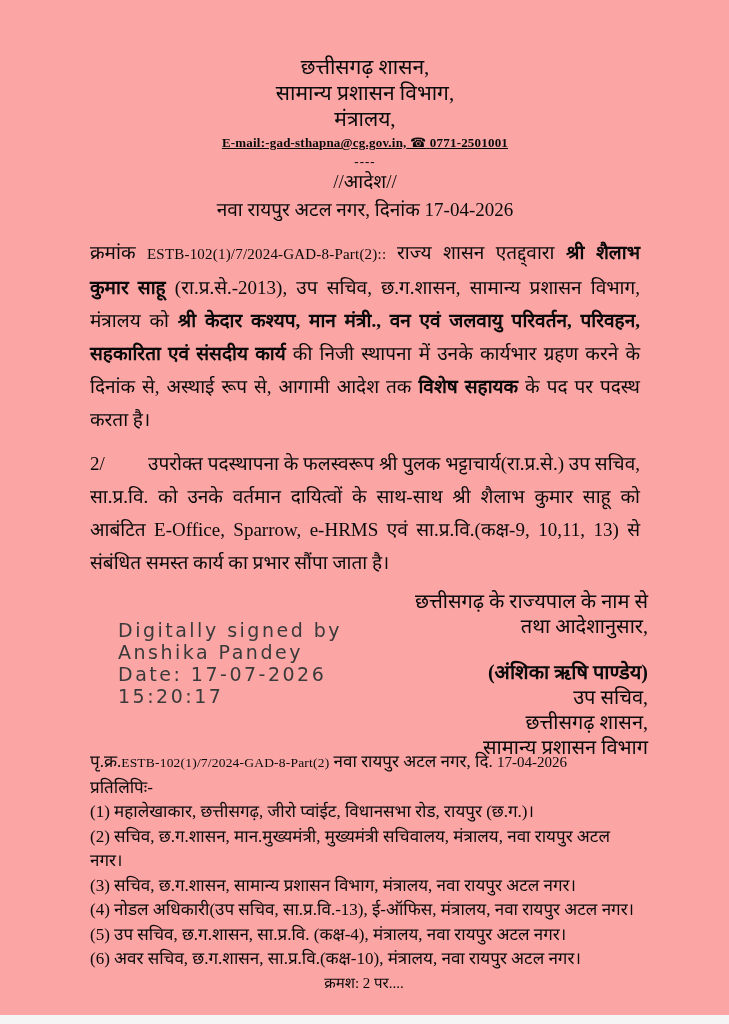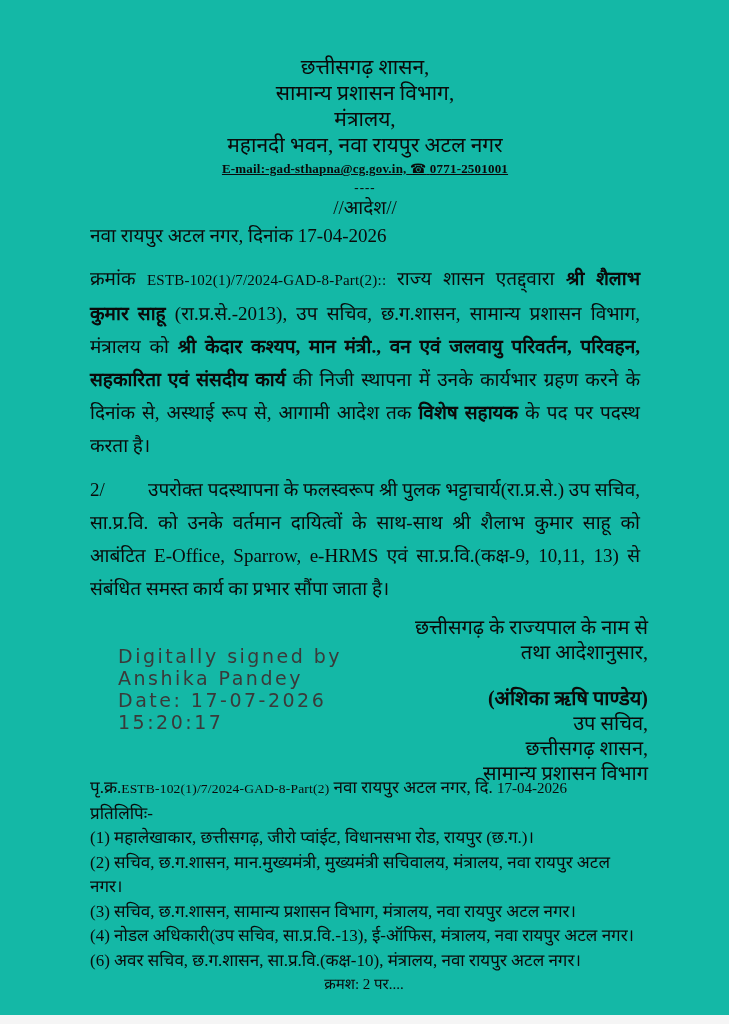--- a/index.html
+++ b/index.html
@@ -4,21 +4,21 @@
 <style>
   html, body {
     margin: 0;
     padding: 0;
     background: #ffffff;
   }
   .page {
     position: relative;
     width: 729px;
     height: 1024px;
-    background: #14b8a6;
+    background: #fca5a5;
     color: #0a0a0a;
     font-family: "Liberation Serif", "DejaVu Serif", serif;
     overflow: hidden;
     box-sizing: border-box;
   }
   .content {
     padding: 54px 89px 0 90px;
     box-sizing: border-box;
   }
   
@@ -47,21 +47,21 @@
     margin-top: 3px;
     letter-spacing: 1px;
   }
   .order-title {
     font-size: 19px;
     line-height: 24px;
     margin-top: 1px;
   }
   
   .date-line {
-    text-align: left;
+    text-align: center;
     font-size: 19px;
     line-height: 25px;
     margin-top: 3px;
   }
   
   .para {
     font-size: 19px;
     line-height: 33px;
     text-align: justify;
     margin: 0;
@@ -140,21 +140,20 @@
 </head>
 <body>
 
 <div class="page">
   <div class="content">
 
     <div class="letterhead">
       <div class="lh-line">छत्तीसगढ़ शासन,</div>
       <div class="lh-line">सामान्य प्रशासन विभाग,</div>
       <div class="lh-line">मंत्रालय,</div>
-      <div class="lh-line">महानदी भवन, नवा रायपुर अटल नगर</div>
       <div class="email-line"><span>E-mail:-gad-sthapna@cg.gov.in,</span> <span class="phone-icon">☎</span> <span>0771-2501001</span></div>
       <div class="dashes">----</div>
       <div class="order-title">//आदेश//</div>
     </div>
 
     <div class="date-line">नवा रायपुर अटल नगर, दिनांक 17-04-2026</div>
 
     <p class="para para-1"><span>क्रमांक </span><span class="latin-ref">ESTB-102(1)/7/2024-GAD-8-Part(2):: </span><span>राज्य शासन एतद्द्वारा </span><span class="bold">श्री शैलाभ कुमार साहू</span><span> (रा.प्र.से.-2013), उप सचिव, छ.ग.शासन, सामान्य प्रशासन विभाग, मंत्रालय को </span><span class="bold">श्री केदार कश्यप, मान मंत्री., वन एवं जलवायु परिवर्तन, परिवहन, सहकारिता एवं संसदीय कार्य</span><span> की निजी स्थापना में उनके कार्यभार ग्रहण करने के दिनांक से, अस्थाई रूप से, आगामी आदेश तक </span><span class="bold">विशेष सहायक</span><span> के पद पर पदस्थ करता है।</span></p>
 
     <p class="para para-2"><span class="p2-num">2/</span><span>उपरोक्त पदस्थापना के फलस्वरूप श्री पुलक भट्टाचार्य(रा.प्र.से.) उप सचिव, सा.प्र.वि. को उनके वर्तमान दायित्वों के साथ-साथ श्री शैलाभ कुमार साहू को आबंटित</span><span> E-Office, Sparrow, e-HRMS </span><span>एवं सा.प्र.वि.(कक्ष-9, 10,11, 13) से संबंधित समस्त कार्य का प्रभार सौंपा जाता है।</span></p>
@@ -178,19 +177,20 @@
       </div>
     </div>
 
     <div class="endorsement">
       <div><span>पृ.क्र.</span><span class="latin-small">ESTB-102(1)/7/2024-GAD-8-Part(2)</span><span> नवा रायपुर अटल नगर, दि. </span><span class="latin-date">17-04-2026</span></div>
       <div>प्रतिलिपिः-</div>
       <div class="copy-item">(1) महालेखाकार, छत्तीसगढ़, जीरो प्वांईट, विधानसभा रोड, रायपुर (छ.ग.)।</div>
       <div class="copy-item">(2) सचिव, छ.ग.शासन, मान.मुख्यमंत्री, मुख्यमंत्री सचिवालय, मंत्रालय, नवा रायपुर अटल नगर।</div>
       <div class="copy-item">(3) सचिव, छ.ग.शासन, सामान्य प्रशासन विभाग, मंत्रालय, नवा रायपुर अटल नगर।</div>
       <div class="copy-item">(4) नोडल अधिकारी(उप सचिव, सा.प्र.वि.-13), ई-ऑफिस, मंत्रालय, नवा रायपुर अटल नगर।</div>
+      <div class="copy-item">(5) उप सचिव, छ.ग.शासन, सा.प्र.वि. (कक्ष-4), मंत्रालय, नवा रायपुर अटल नगर।</div>
       <div class="copy-item">(6) अवर सचिव, छ.ग.शासन, सा.प्र.वि.(कक्ष-10), मंत्रालय, नवा रायपुर अटल नगर।</div>
       <div class="continuation">क्रमश: 2 पर....</div>
     </div>
 
   </div>
   <div class="bottom-strip"></div>
 </div>
 
 </body></html>

